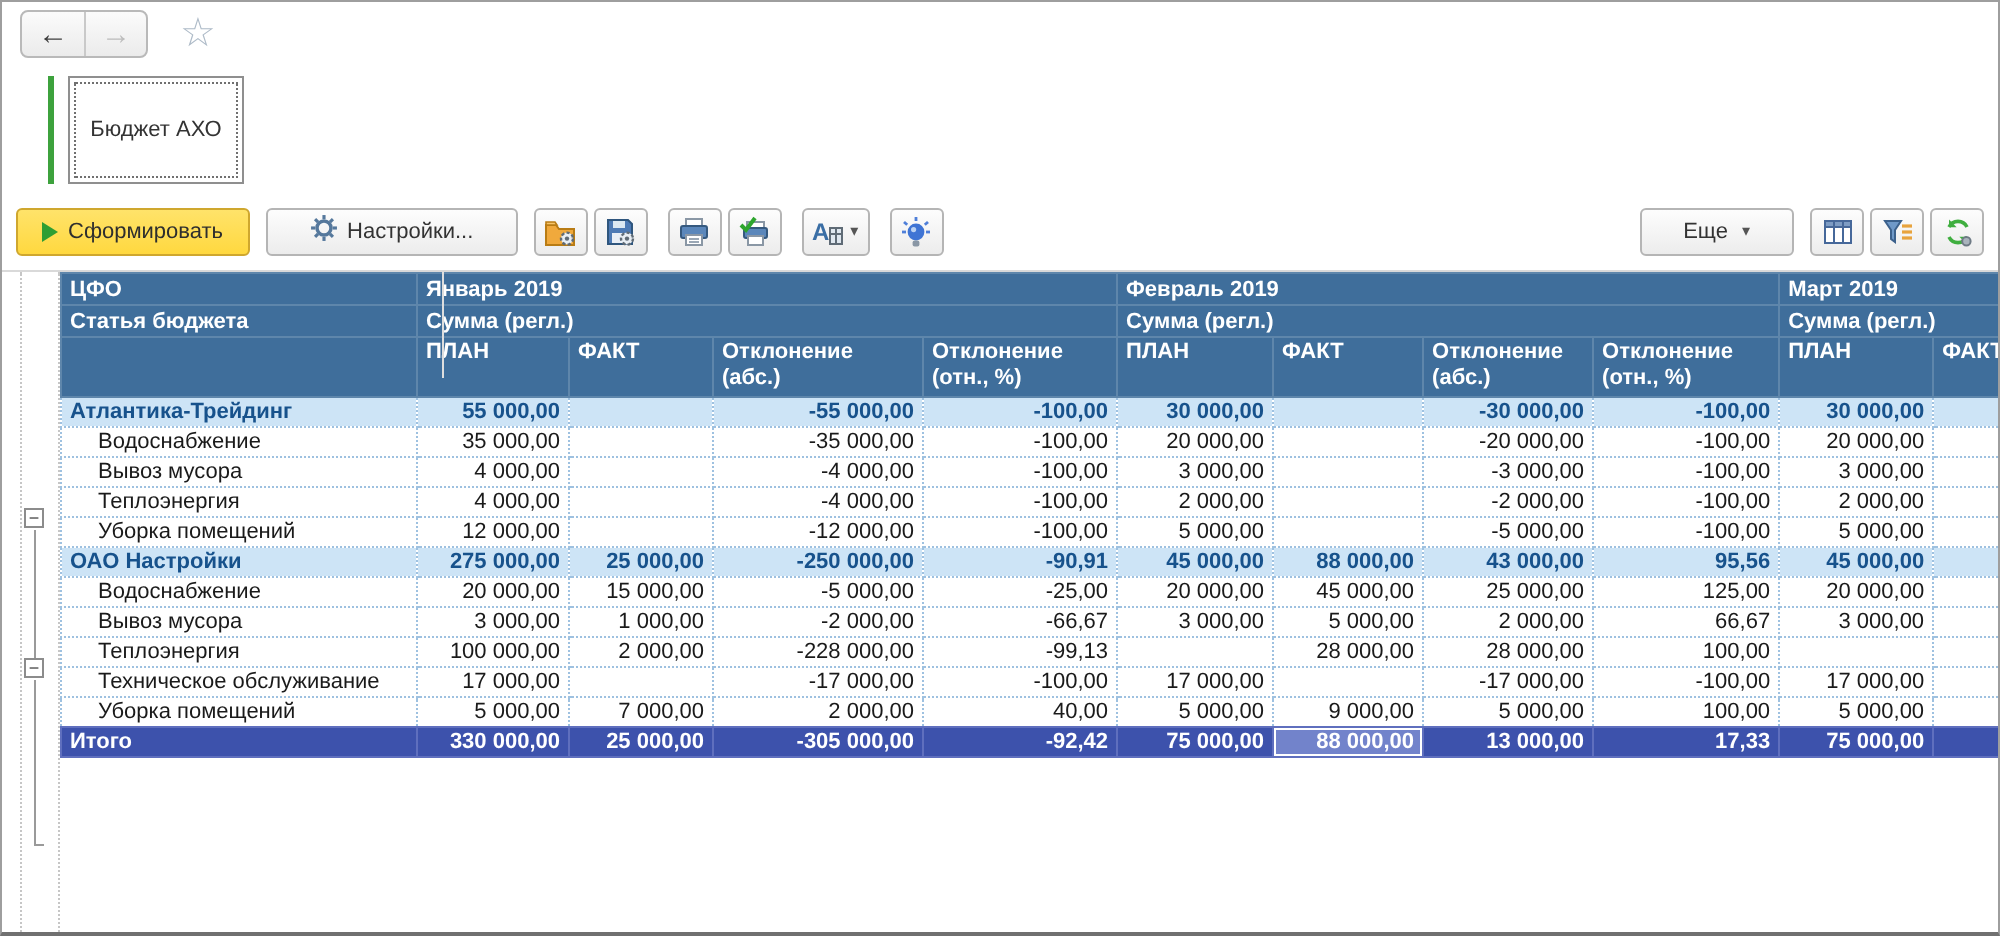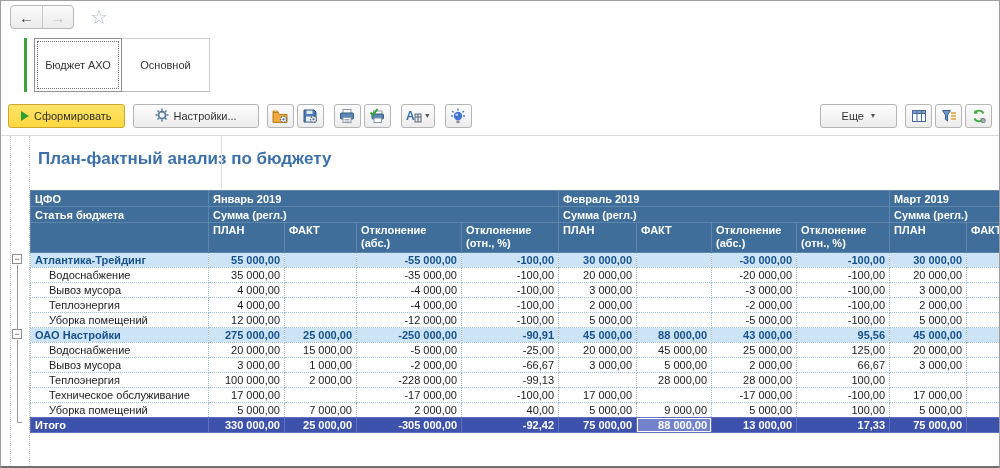--- a/index.html
+++ b/index.html
@@ -75,21 +75,20 @@
           <span>→</span>
         </div>
     </div>
     <div class="star">☆</div>
   </div>
 
   <div class="tabstrip">
     <div class="tab-accent"></div>
     <div class="tabs">
         <div class="tab active">Бюджет АХО</div>
-        <div class="tab">Основной</div>
       </div>
   </div>
 
   <div class="toolbar">
     <div class="btn btn-generate">
       <span class="play"></span>
       <span>Сформировать</span>
     </div>
     <div class="btn">
       <span><svg width="14" height="14" viewBox="0 0 16 16">
@@ -232,21 +231,20 @@
     <div class="mline a"></div>
     <div class="mline b"></div>
     <div id="tree-layer">
         <div class="tree-minus" style="top: 118px;">−</div>
         <div class="tree-bracket" style="top: 129px; height: 68px;"></div>
         <div class="tree-minus" style="top: 193px;">−</div>
         <div class="tree-bracket" style="top: 204px; height: 83px;"></div>
       </div>
     <div class="report-content">
       <div class="title-colline"></div>
-      <div class="rtitle">План-фактный анализ по бюджету</div>
       <table>
         <colgroup>
           <col style="width:178px">
             <col style="width:76px">
             <col style="width:72px">
             <col style="width:105px">
             <col style="width:97px">
           <col style="width:78px">
             <col style="width:75px">
             <col style="width:85px">

